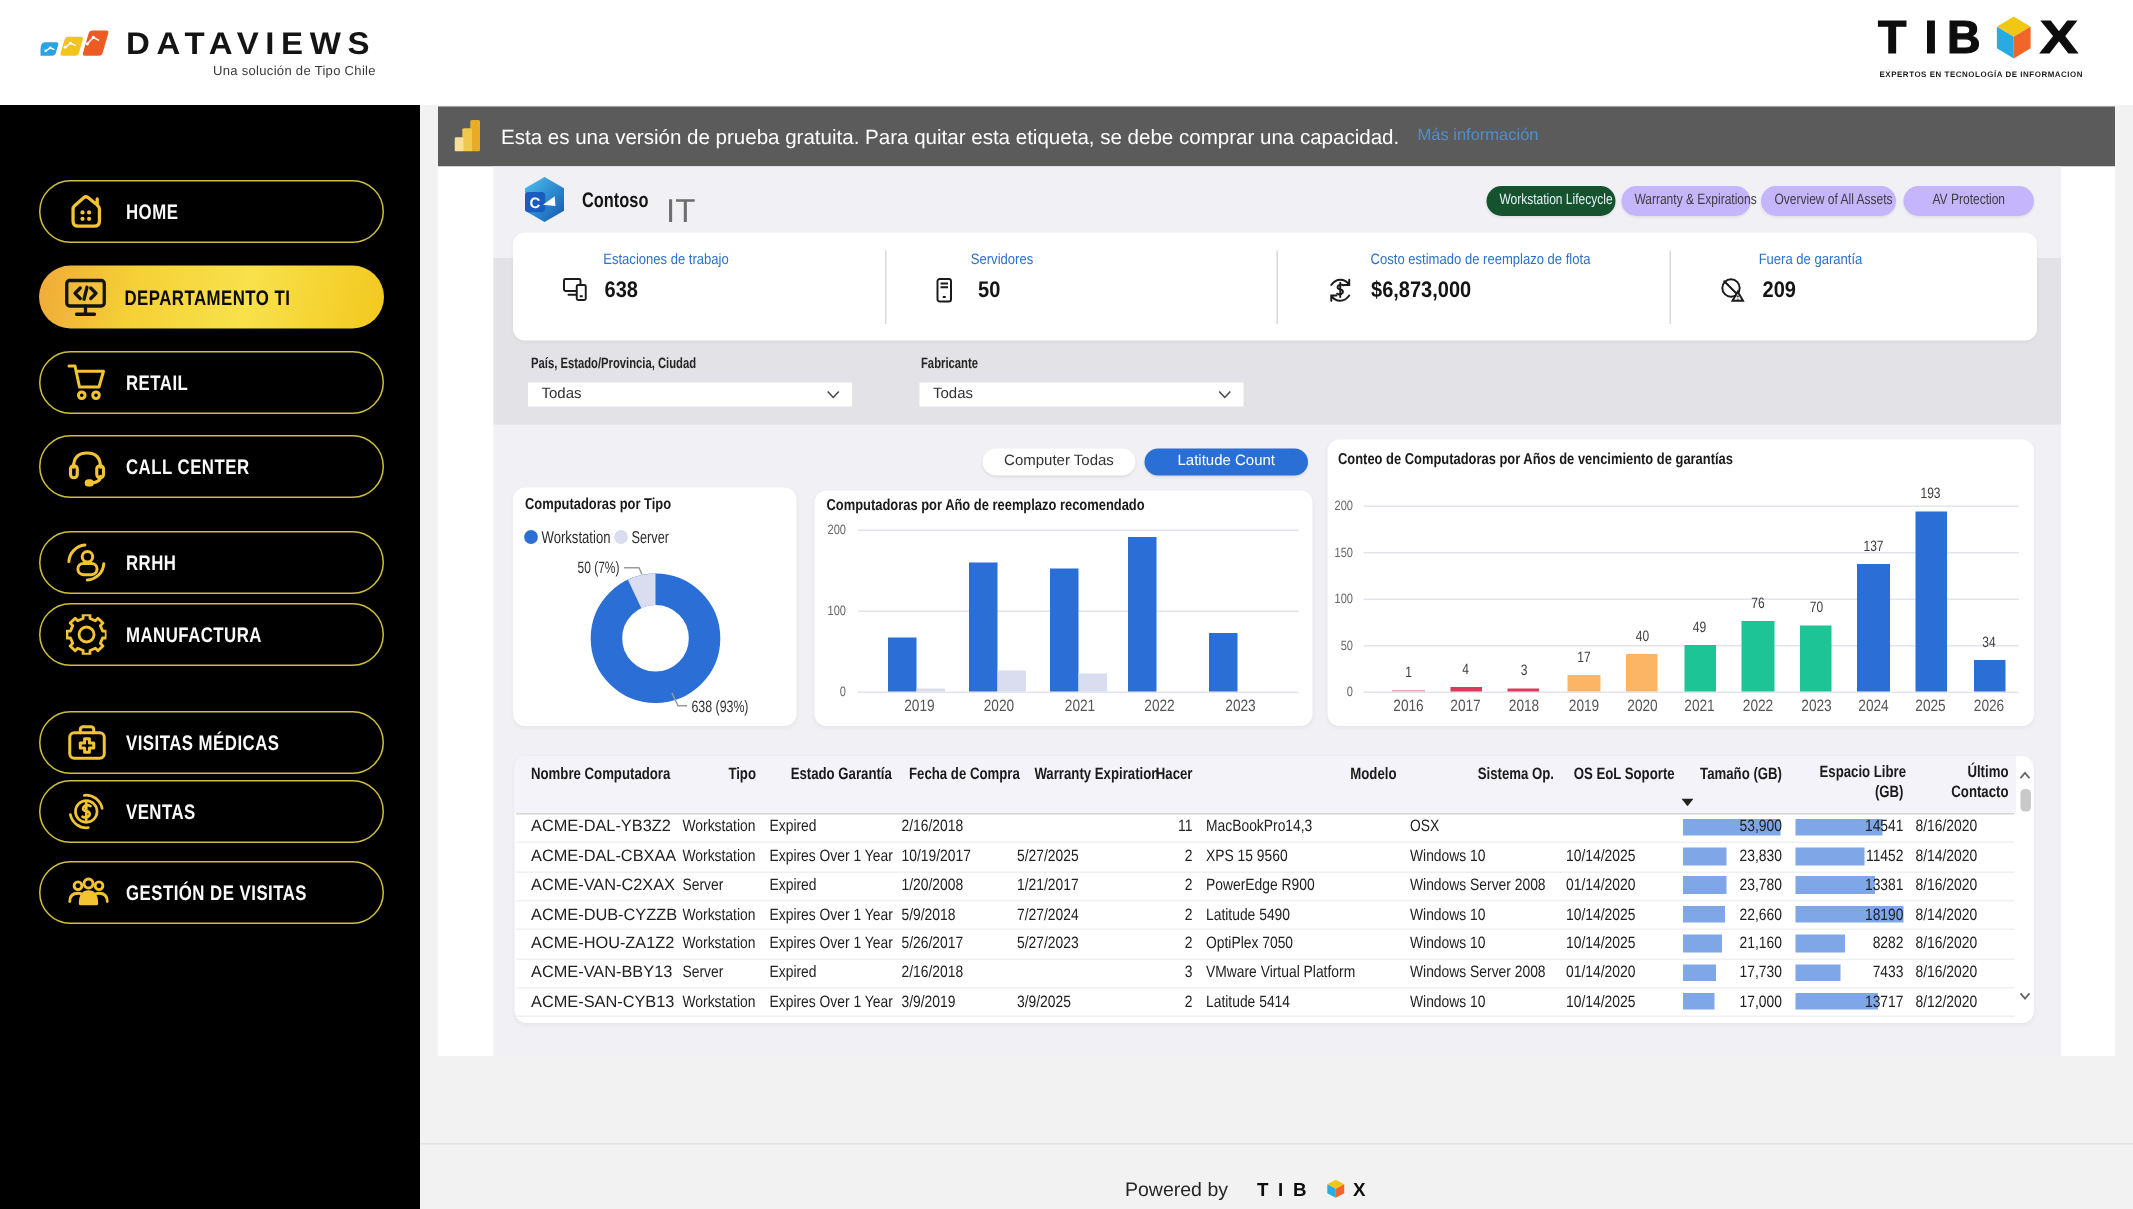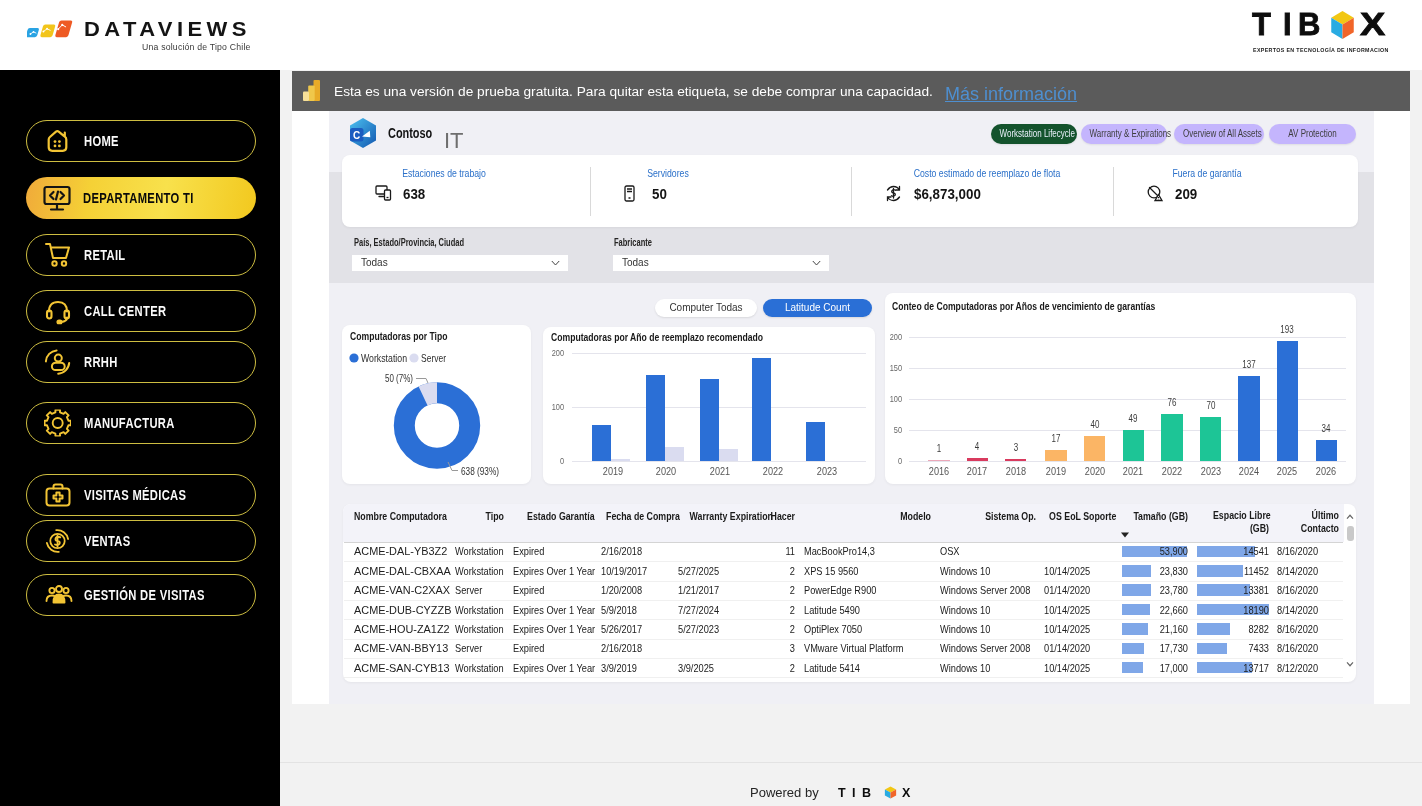--- a/index.html
+++ b/index.html
@@ -16,21 +16,21 @@
 
 #side{position:absolute;left:0;top:70px;width:280px;height:736px;background:#000}
 .nav{position:absolute;left:26px;width:230px;height:42px;border:1.2px solid #cdbd41;border-radius:21px;background:#000}
 .nav .lbl{position:absolute;left:57px;top:50%;transform:translateY(-50%) scaleX(.8);transform-origin:0 50%;color:#fafafa;font-weight:bold;font-size:14px;letter-spacing:.4px;white-space:nowrap}
 .nav svg{position:absolute;left:17px;top:50%;transform:translateY(-50%)}
 .nav.act{background:linear-gradient(100deg,#f0aa3a 0%,#f5d136 28%,#f8e14c 60%,#f2c81e 100%);border:none}
 .nav.act .lbl{color:#0a0a0a}
 
 #banner{position:absolute;left:292px;top:71px;width:1118px;height:40px;background:#5b5b5b}
 #bantext{position:absolute;left:334px;top:84px;font-size:13.7px;color:#fff;white-space:nowrap}
-#banlink{position:absolute;left:945px;top:84px;font-size:18px;color:#4e8fd0;text-decoration:underline;white-space:nowrap}
+#banlink{position:absolute;left:945px;top:84px;font-size:11px;color:#4e8fd0;white-space:nowrap}
 
 #embed{position:absolute;left:292px;top:111px;width:1118px;height:593px;background:#fff}
 #canvas{position:absolute;left:329px;top:111px;width:1045px;height:593px;background:#f0f0f5}
 #grayband{position:absolute;left:329px;top:172px;width:1045px;height:111px;background:#e2e2e7}
 .card{position:absolute;background:#fff;border-radius:8px;box-shadow:0 1px 3px rgba(0,0,0,.05)}
 
 #contoso-name{position:absolute;left:388px;top:125px;font-size:14px;font-weight:bold;color:#141414;transform:scaleX(.78);transform-origin:0 0}
 #contoso-it{position:absolute;left:444px;top:128px;font-size:22px;color:#6e6e6e}
 
 .tab{position:absolute;top:124px;height:20px;border-radius:10px;background:#c4b5fd;color:#3d3d3d;font-size:10px;line-height:20px;box-shadow:0 1px 2px rgba(0,0,0,.08);white-space:nowrap}
@@ -142,21 +142,21 @@
       <g fill="none" stroke="#f2c434" stroke-width="2.1" stroke-linecap="round" stroke-linejoin="round">
         <path d="M5 14 Q5 4.5 14 4.5 Q23 4.5 23 14"></path>
         <rect x="3" y="13" width="4.5" height="8" rx="2.2"></rect>
         <rect x="20.5" y="13" width="4.5" height="8" rx="2.2"></rect>
         <path d="M23 20 Q23 24 17 24.5"></path>
         <rect x="13.5" y="23" width="4" height="3" rx="1.5" fill="#f2c434"></rect>
       </g>
     </svg>
   <span class="lbl">CALL CENTER</span>
 </div>
-<div class="nav" style="top:341px">
+<div class="nav" style="top:354px">
   <svg width="27" height="27" viewBox="0 0 27 27">
       <g fill="none" stroke="#f2c434" stroke-width="2" stroke-linecap="round">
         <circle cx="14.3" cy="9.6" r="3.5"></circle>
         <rect x="7.9" y="14.2" width="12.8" height="7.4" rx="3.7"></rect>
         <path d="M12.6 1.9 A 11.7 11.7 0 0 0 1.9 12.9"></path>
         <path d="M25.2 14.4 A 11.7 11.7 0 0 1 14.2 25.2"></path>
       </g>
     </svg>
   <span class="lbl">RRHH</span>
 </div>

